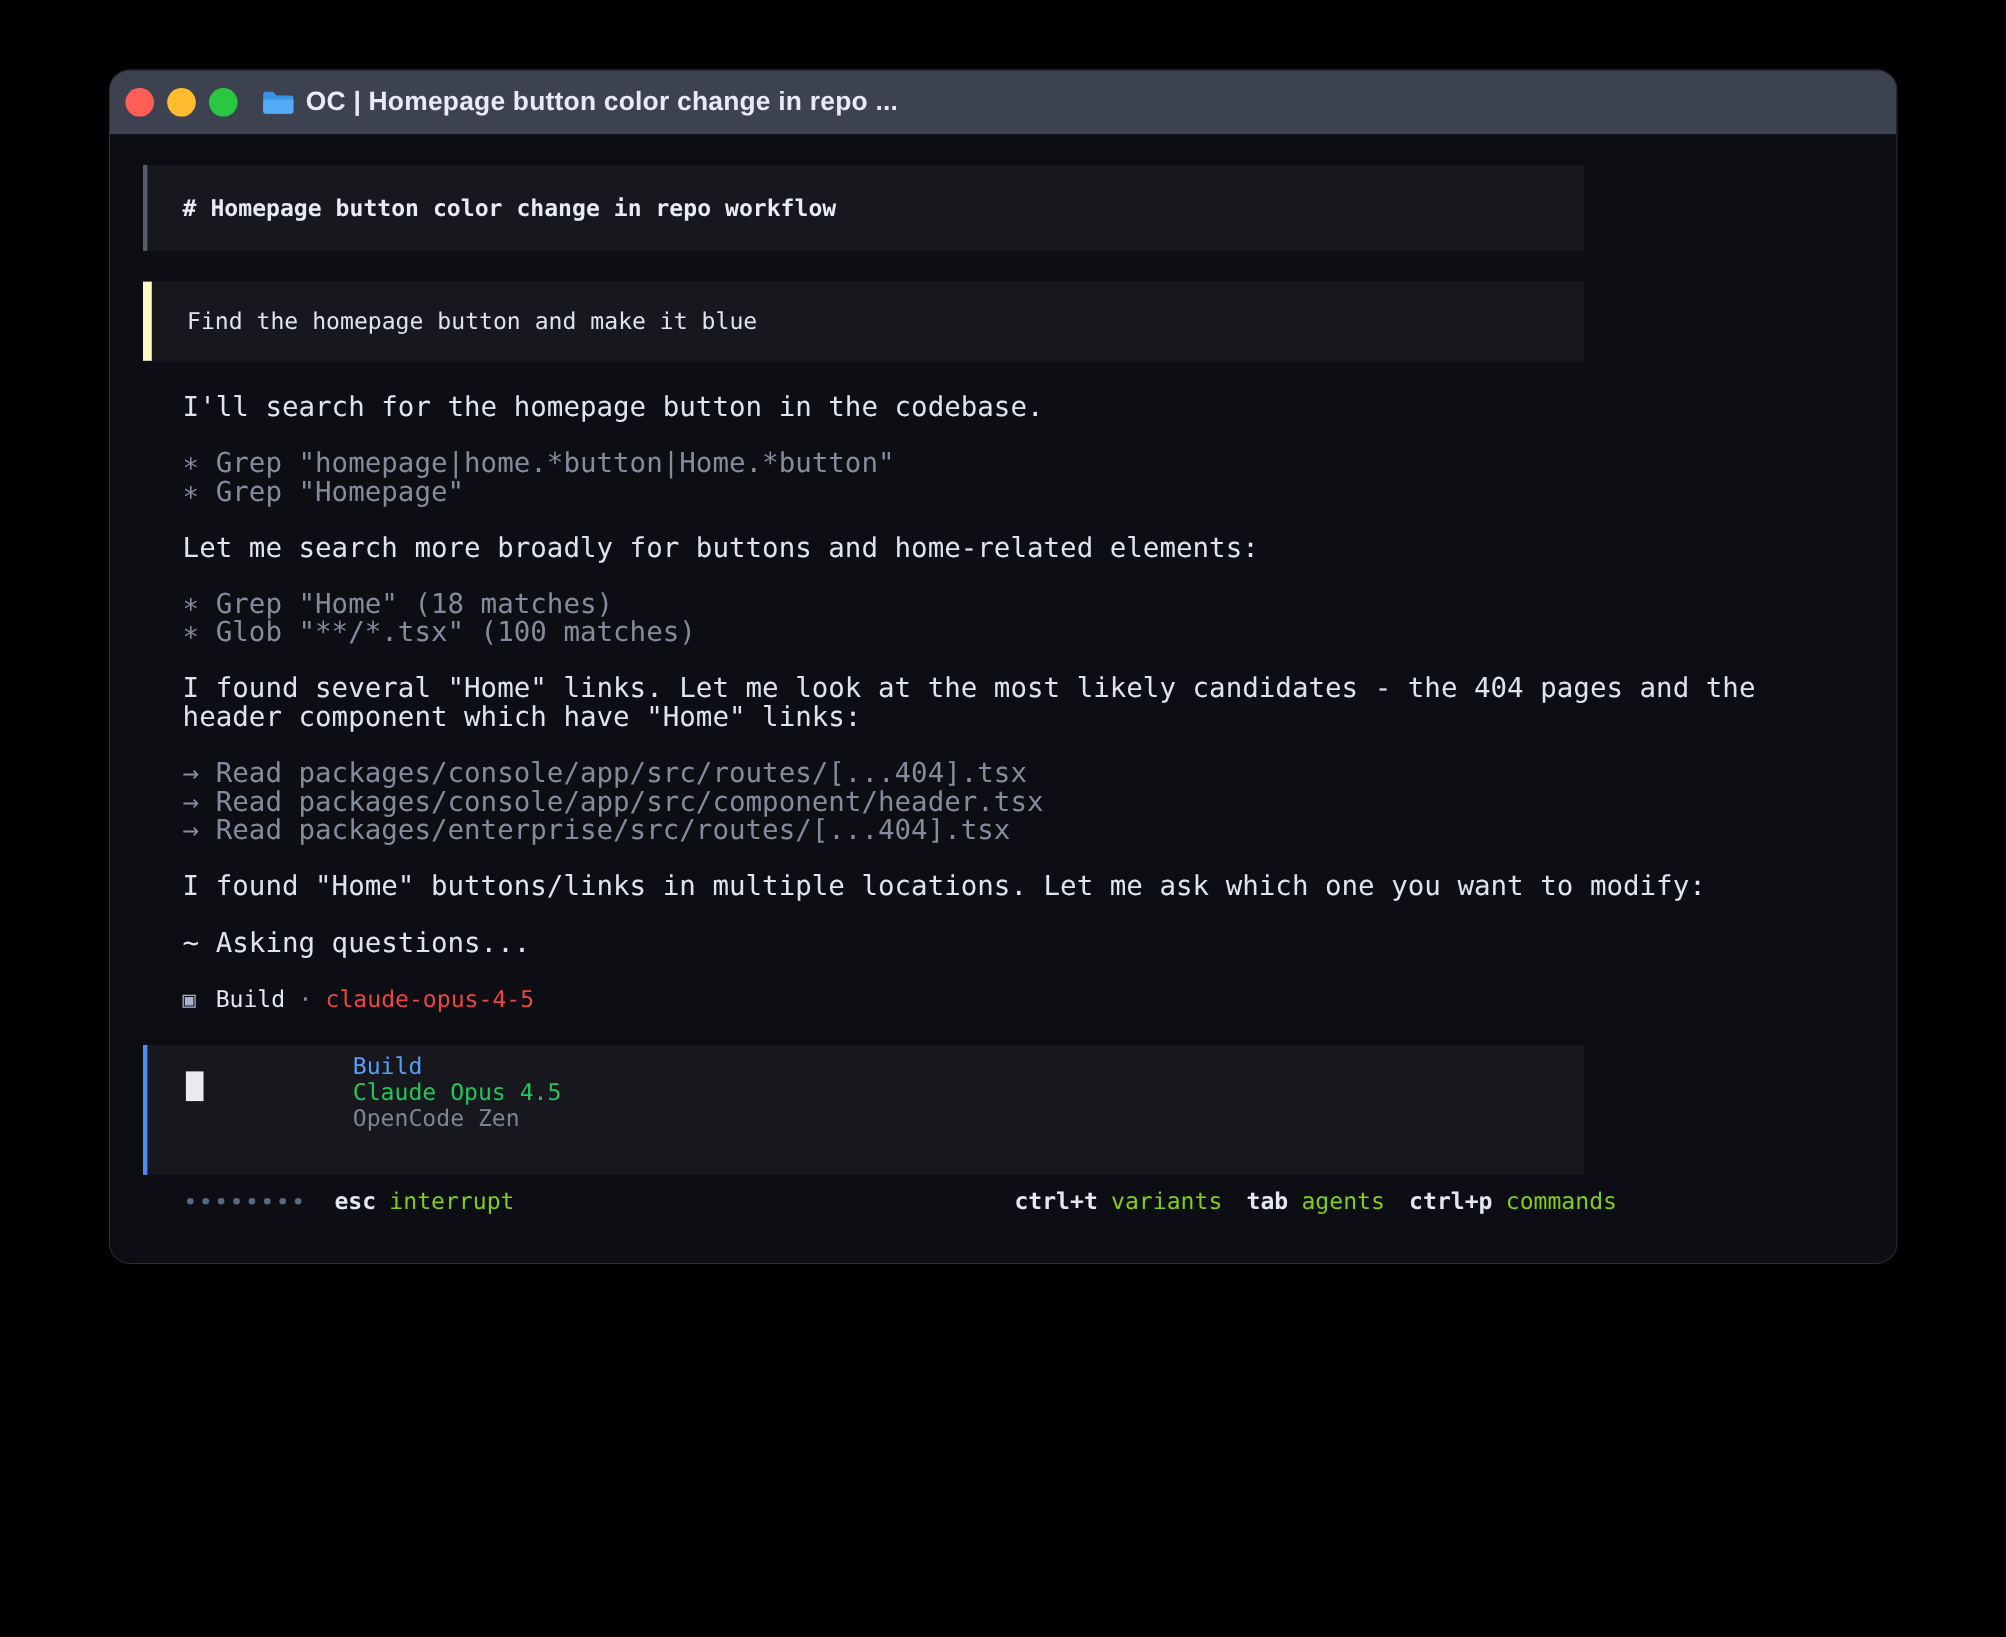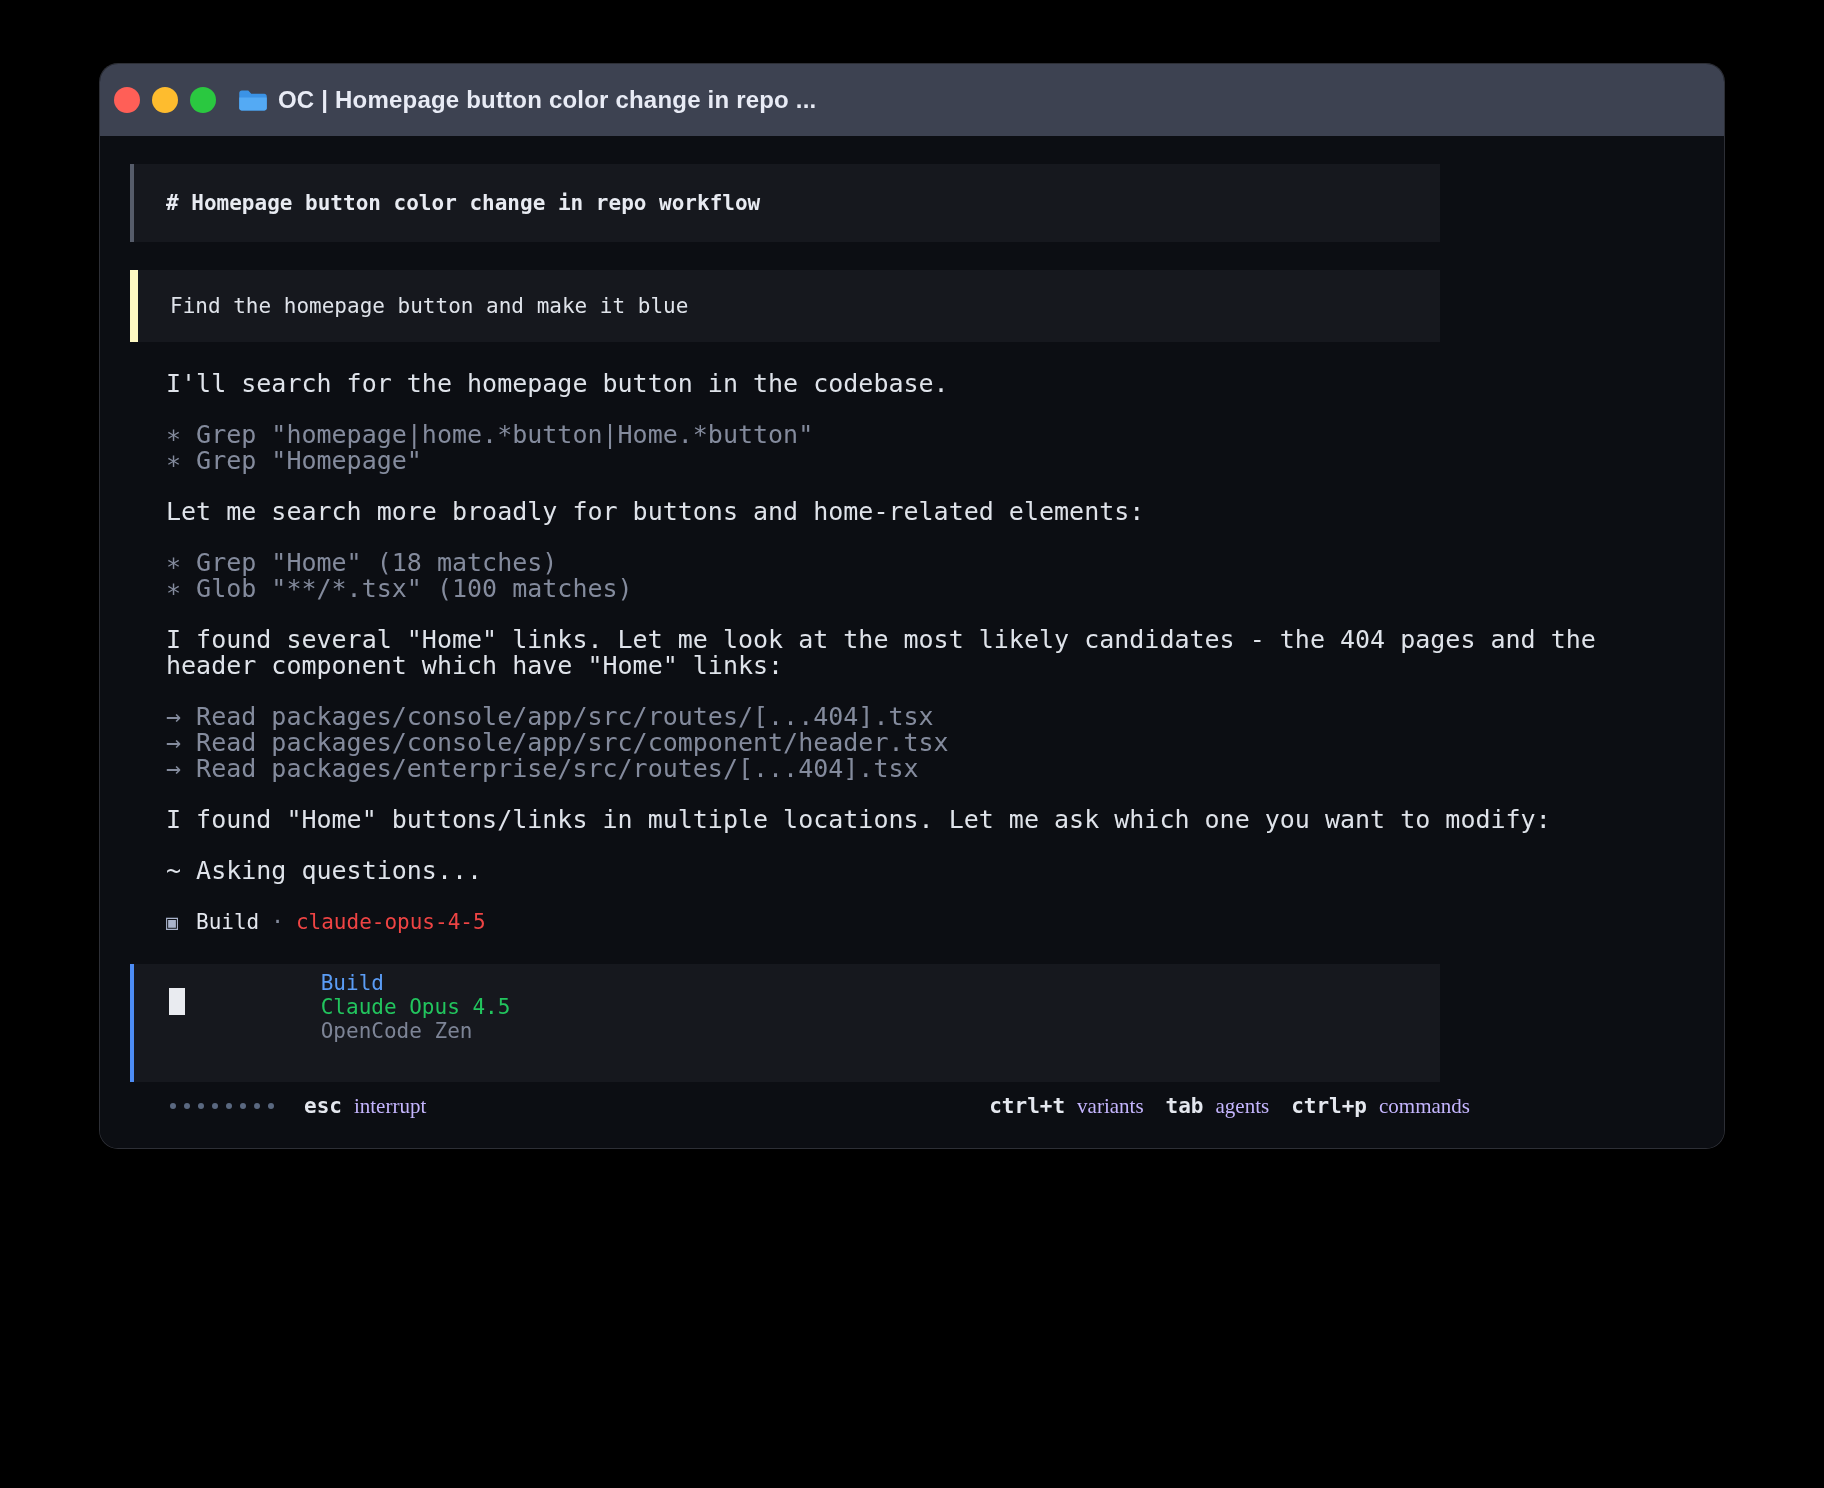--- a/index.html
+++ b/index.html
@@ -8,21 +8,21 @@
     position:relative; width:1824px; height:1488px;
     background:#000; overflow:hidden;
     font-family:"DejaVu Sans Mono","DejaVu Sans",monospace;
   }
   .window {
     position:absolute; left:100px; top:64px; width:1624px; height:1084px;
     background:#0c0e13; border-radius:18px; overflow:hidden;
     box-shadow:0 0 0 1px rgba(160,170,195,0.28);
   }
   .titlebar {
-    height:72px; background:#3d4251; display:flex; align-items:center;
+    height:58px; background:#3d4251; display:flex; align-items:center;
     padding-left:14px;
   }
   .lights { display:flex; gap:12px; align-items:center; margin-right:22px; }
   .light { width:26px; height:26px; border-radius:50%; display:inline-block; }
   .light.red { background:#ff5f57; }
   .light.yellow { background:#febc2e; }
   .light.green { background:#2ac840; }
   .folder { display:inline-flex; align-items:center; margin-right:10px; }
   .win-title {
     font-family:"Liberation Sans",sans-serif; font-weight:bold;
@@ -72,21 +72,21 @@
 
   .statusbar {
     margin-top:9px; margin-left:30px; width:1310px; height:30px;
     display:flex; justify-content:space-between; align-items:center;
     font-size:21px; padding-left:10px;
   }
   .sb-left { display:flex; align-items:center; }
   .dots { display:flex; gap:8px; align-items:center; margin-right:30px; }
   .dot { width:6px; height:6px; border-radius:50%; background:#5a6880; display:inline-block; }
   .key { color:#e4e7ee; font-weight:bold; }
-  .hintlabel { color:#c4b5fd; margin-left:12px;font-family:Liberation Serif, serif; }
+  .hintlabel { color:#84cc16; margin-left:12px; }
   .sb-right { display:flex; gap:22px;text-align:right; }
   .shortcut { display:flex; align-items:center; }
 </style>
 </head>
 <body>
 
 <div class="stage">
   <div class="window">
 
     <div class="titlebar">

